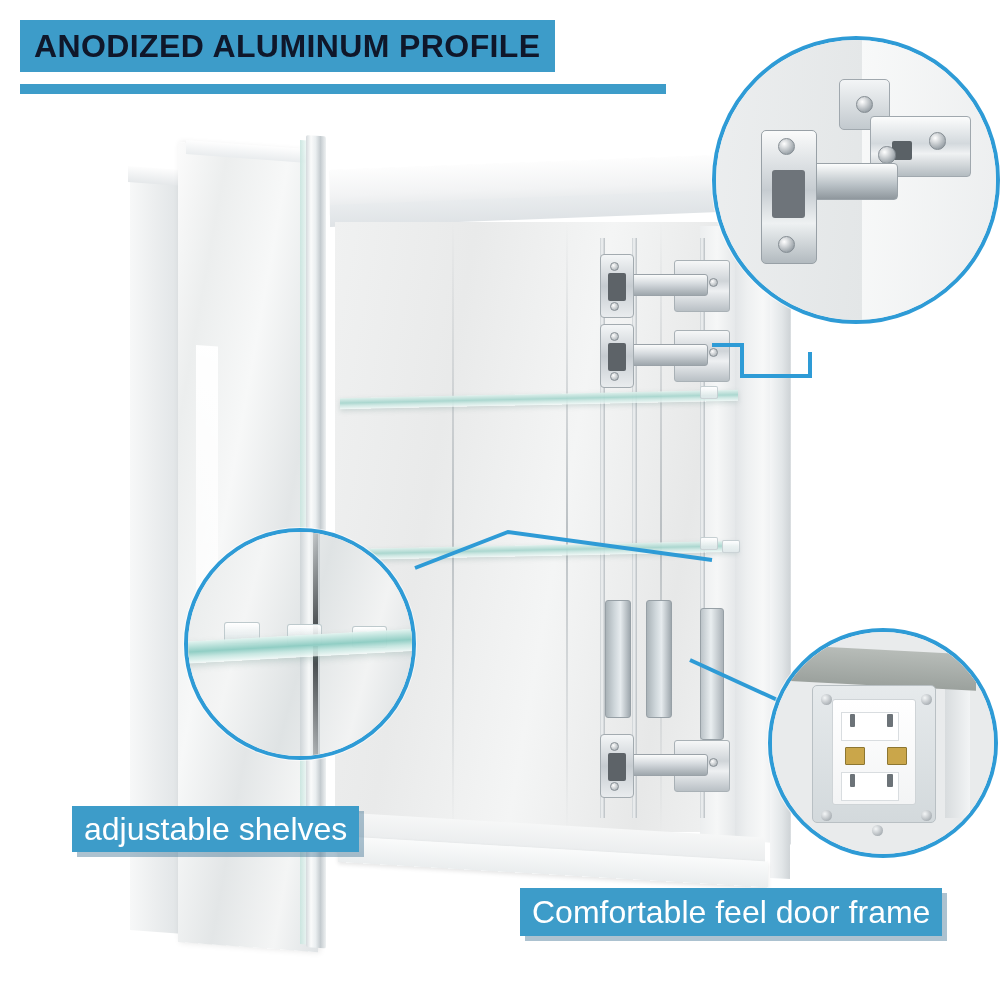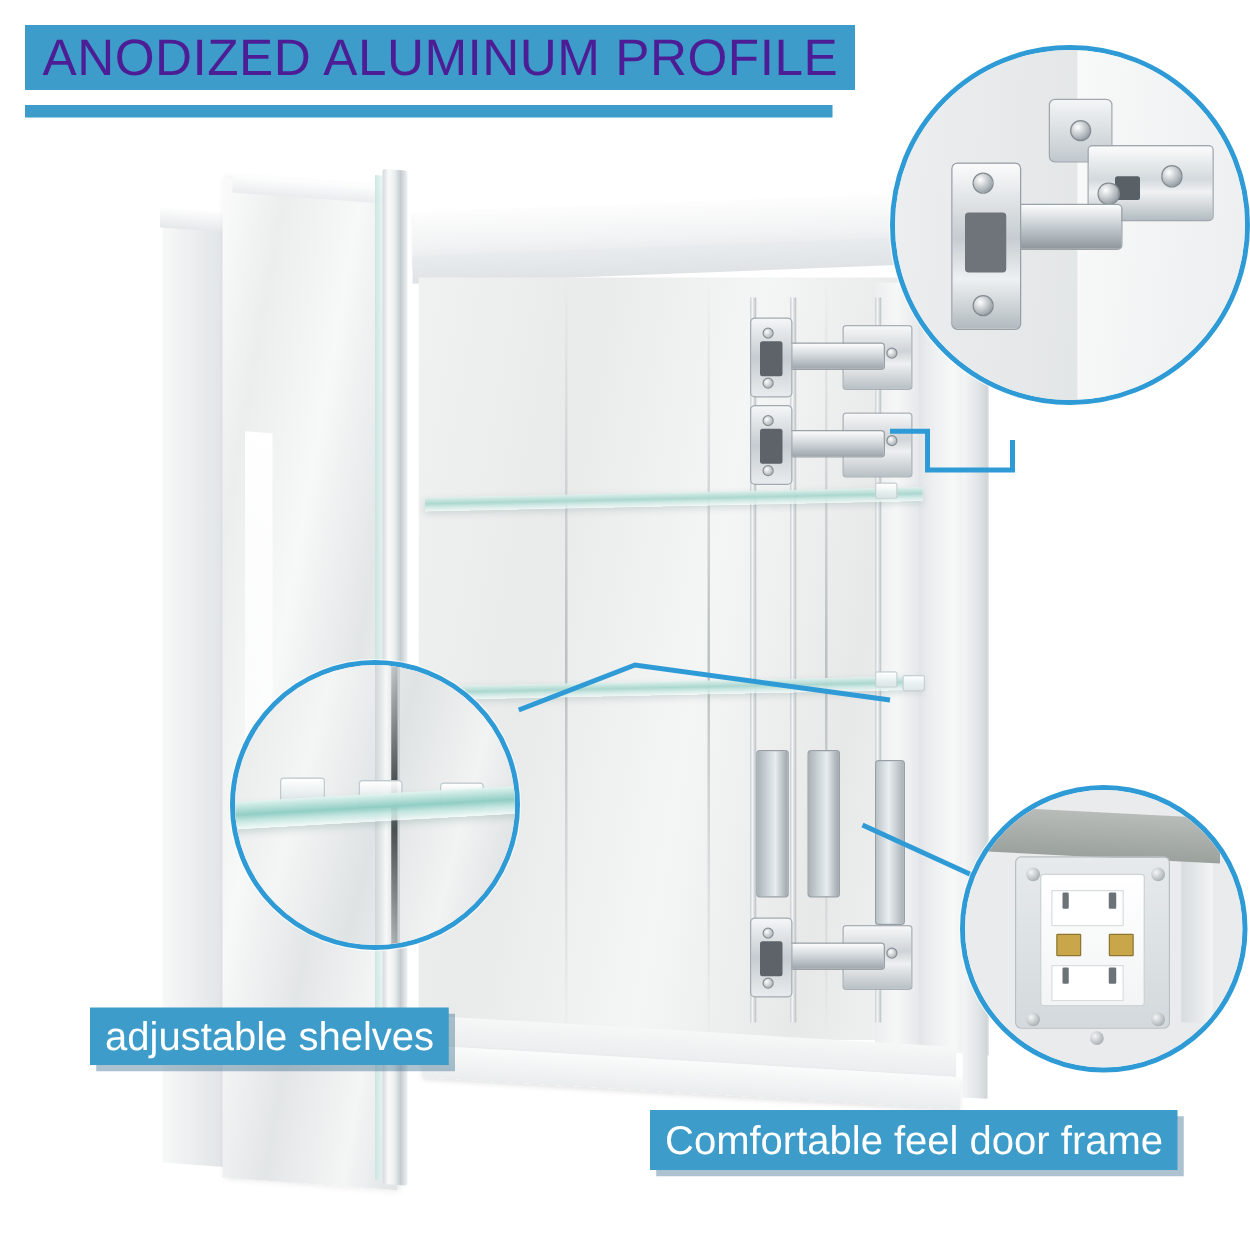--- a/index.html
+++ b/index.html
@@ -10,22 +10,22 @@
 
   
   .title-banner {
     position: absolute; left: 20px; top: 20px;
     height: 52px; padding: 0 14px;
     background: #3d9cc9;
     display: flex; align-items: center;
     white-space: nowrap;
   }
   .title-banner span {
-    color: #4c1d95; font-size: 41px; letter-spacing: 0.4px; line-height: 1;
-    font-weight: 400;
+    color: #0f172a; font-size: 32px; letter-spacing: 0.4px; line-height: 1;
+    font-weight: 700;
   }
   .title-underline {
     position: absolute; left: 20px; top: 84px;
     width: 646px; height: 10px; background: #3d9cc9;
   }
 
   
   .photo { position: absolute; left: 0; top: 0; width: 1000px; height: 1000px; }
 
   

